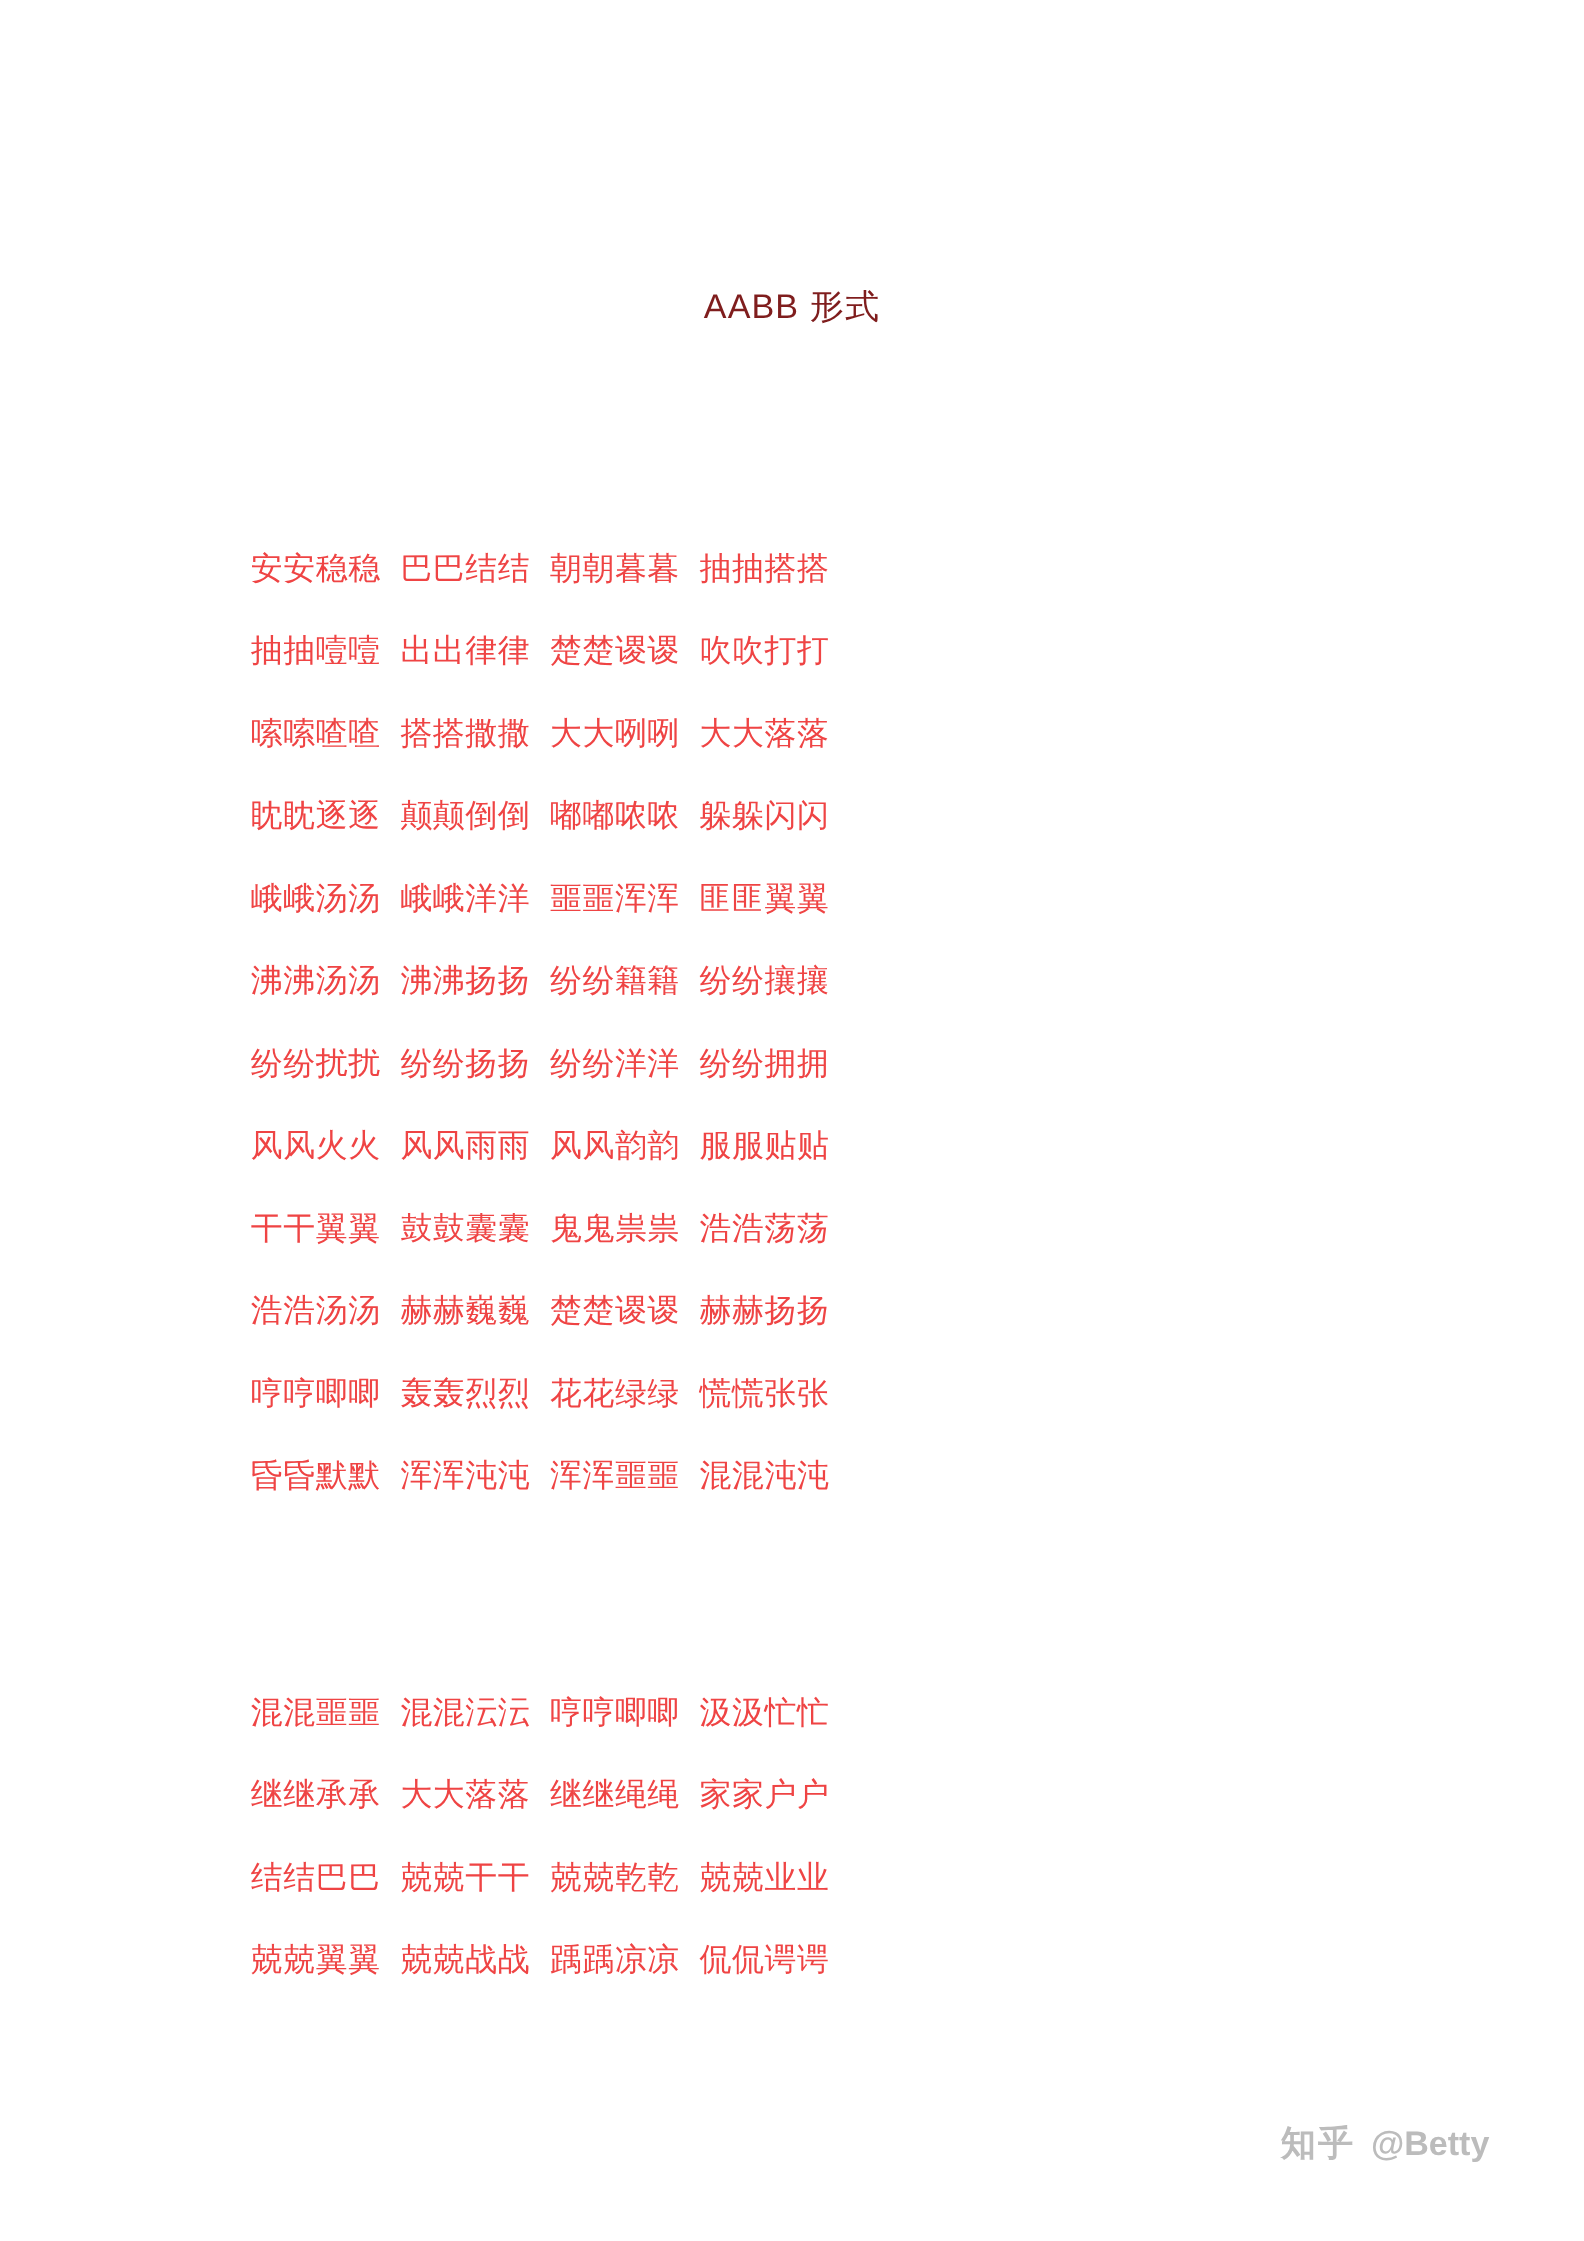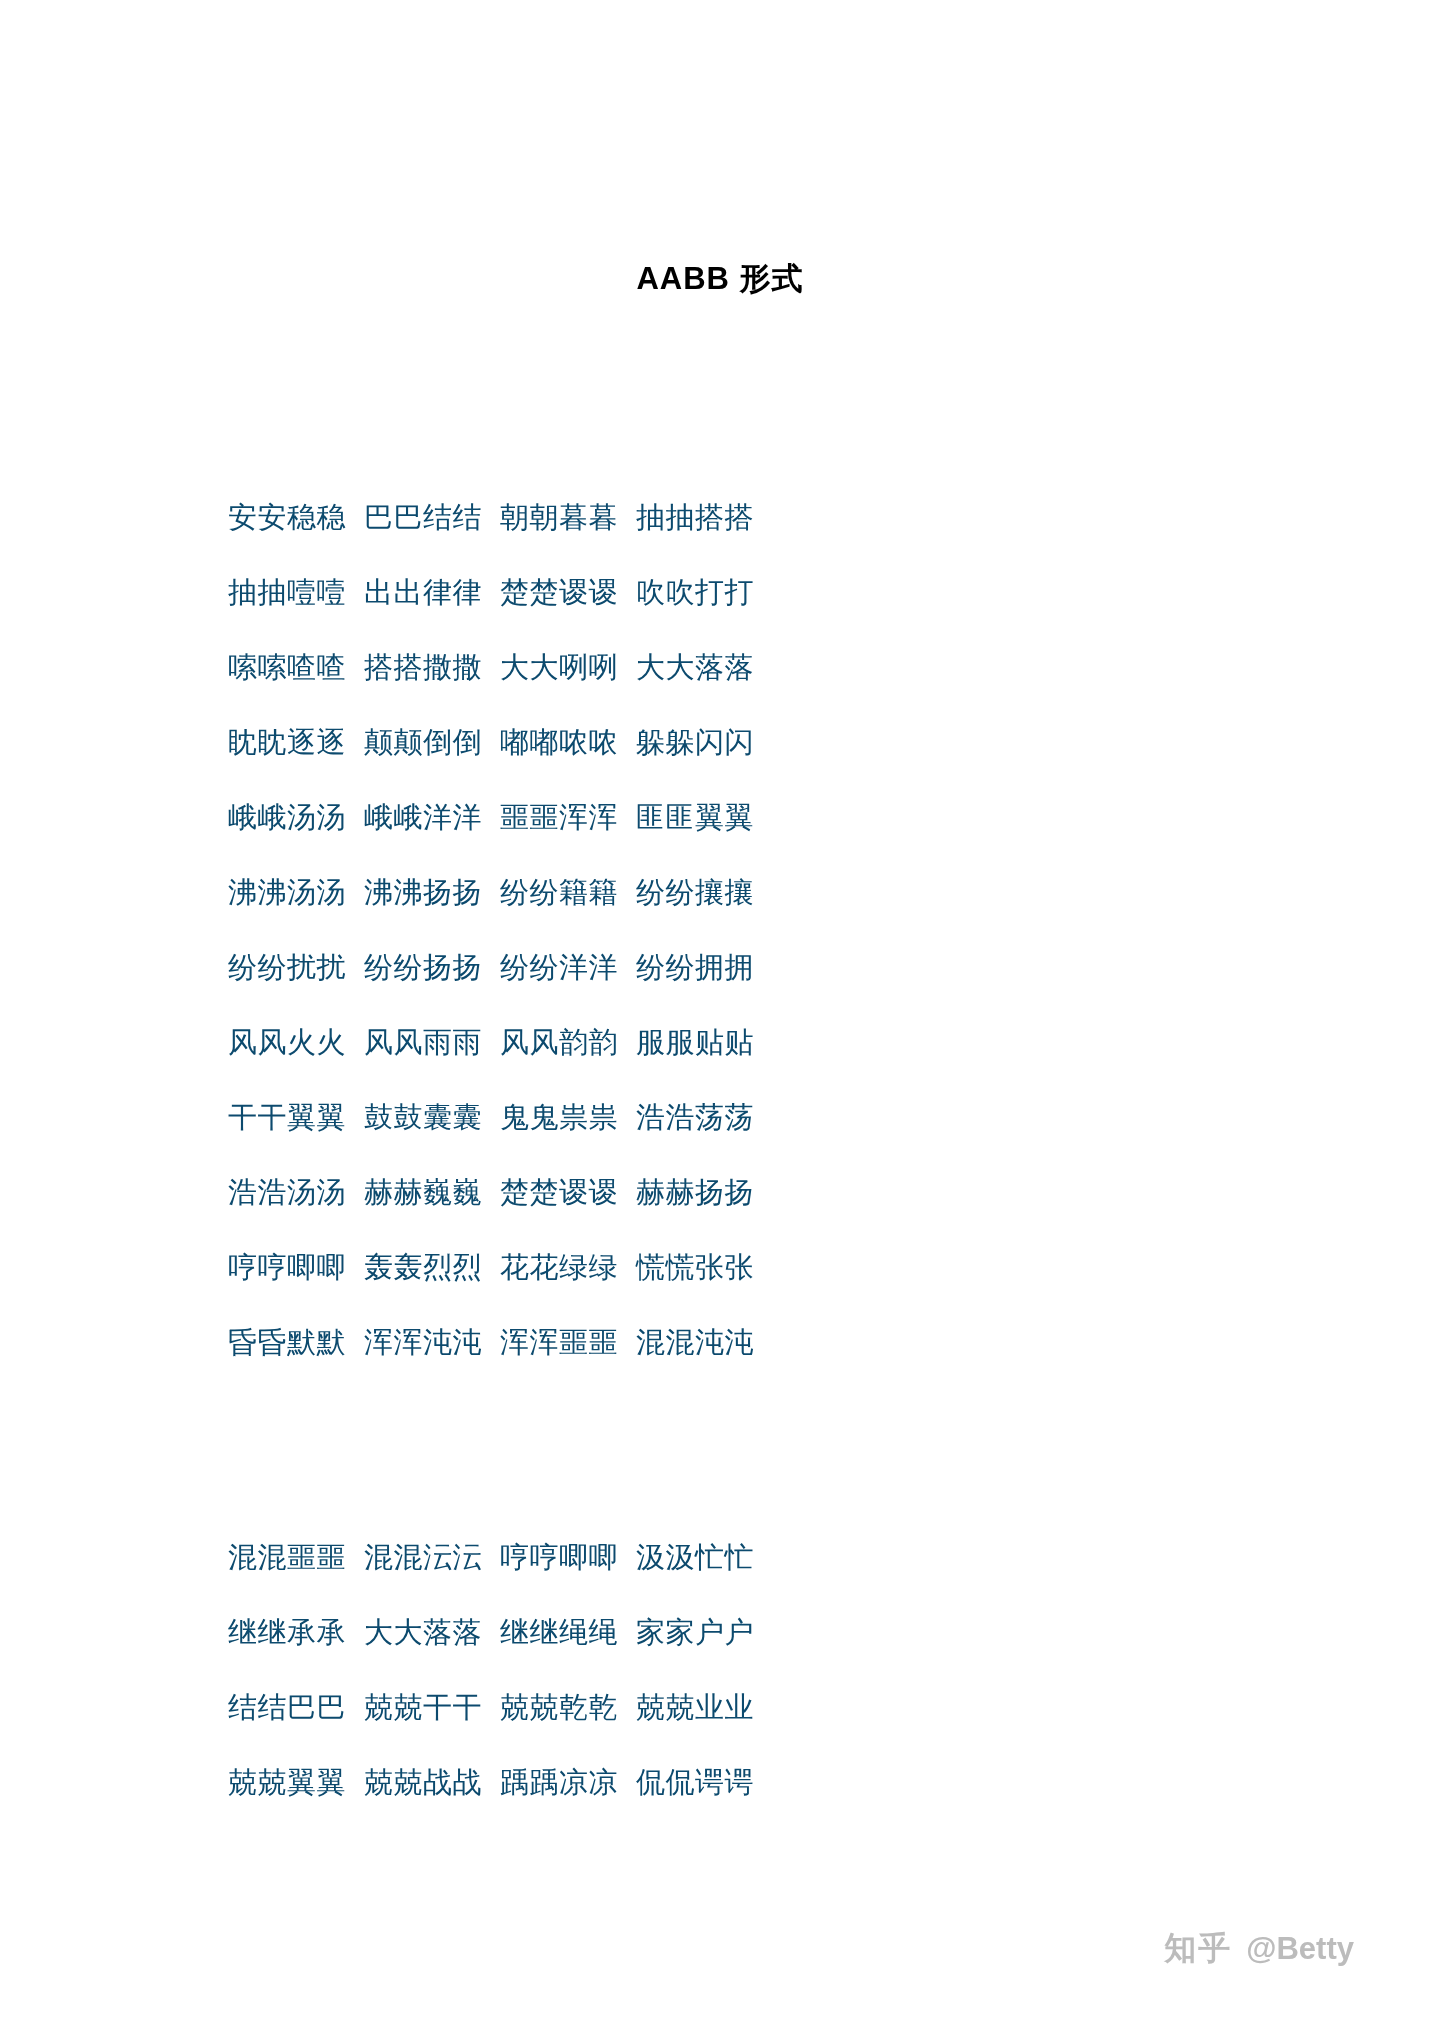--- a/index.html
+++ b/index.html
@@ -21,40 +21,40 @@
     height: 2037px;
     box-sizing: border-box;
   }
   .doc-title {
     position: absolute;
     top: 258px;
     left: 0;
     width: 1440px;
     text-align: center;
     font-size: 31px;
-    font-weight: bold;
+    font-weight: normal;
     letter-spacing: 1px;
-    color: #000000;
+    color: #7f1d1d;
   }
   .word-block {
     position: absolute;
     left: 228px;
     width: 700px;
   }
   .block-a { top: 480px; }
   .block-b { top: 1520px; }
   .word-row {
     display: flex;
     flex-direction: row;
     align-items: baseline;
     column-gap: 18px;
     height: 75px;
     line-height: 75px;
     font-size: 29px;
-    color: #0c4a6e;
+    color: #ef4444;
     white-space: nowrap;
   }
   .word-cell {
     letter-spacing: 0.5px;
   }
   .watermark {
     position: absolute;
     right: 86px;
     bottom: 66px;
     display: flex;

